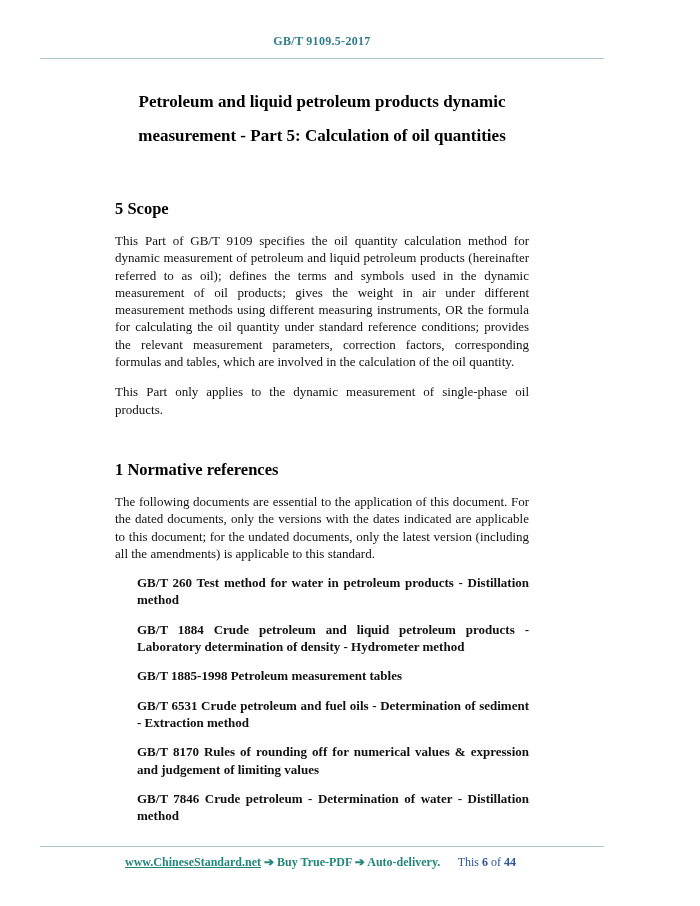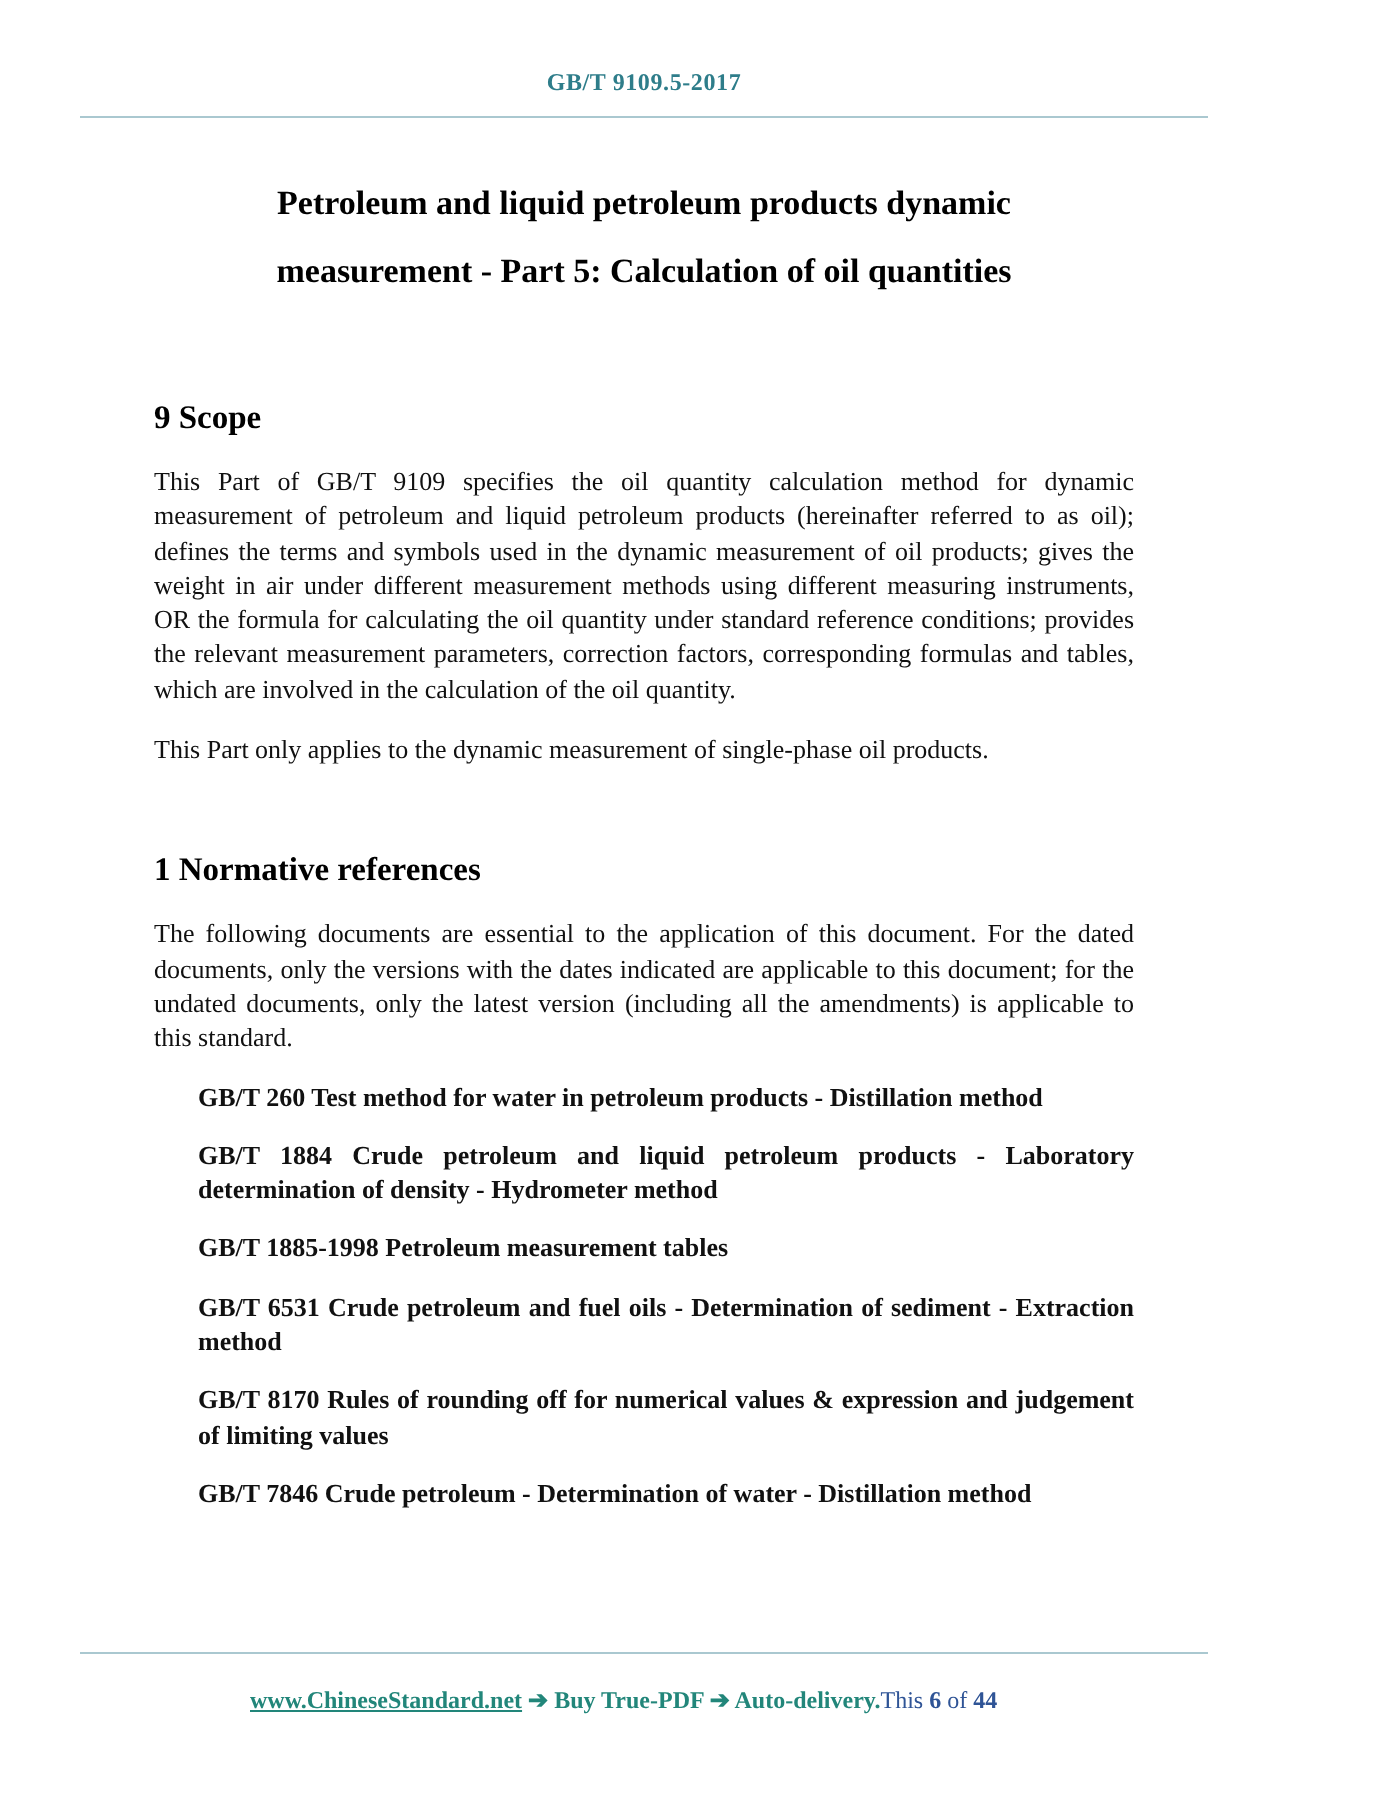--- a/index.html
+++ b/index.html
@@ -25,21 +25,21 @@
     font-size: 12px;
     letter-spacing: 0.3px;
   }
   .rule {
     border: none;
     border-top: 1px solid #aac8d0;
     margin: 9px 40px 0 40px;
   }
 
   
-  .content { margin: 0 77px; }
+  .content { margin: 0 115px; }
 
   .title {
     margin-top: 26px;
     text-align: center;
     font-size: 17px;
     font-weight: bold;
     color: #000000;
     line-height: 34px;
   }
   .title-line { display: block; }
@@ -73,22 +73,23 @@
     position: absolute;
     left: 0; right: 0;
     bottom: 32px;
   }
   .footer-rule {
     border: none;
     border-top: 1px solid #aac8d0;
     margin: 0 40px 8px 40px;
   }
   .footer-row {
-    margin: 16px 125px;
+    margin: 4px 125px;
     display: flex;
+    justify-content: space-between;
     align-items: baseline;
     font-size: 12px;
   }
   .footer-left { color: #22867a; font-weight: bold; white-space: nowrap; }
   .footer-link { text-decoration: underline; cursor: pointer; color: #22867a; }
   .footer-tagline { color: #22867a; }
   .footer-right { color: #2f5496; white-space: nowrap; }
   .footer-right .pg-num { font-weight: bold; padding: 0 3px; }
 </style>
 </head>
@@ -101,21 +102,21 @@
     <hr class="rule">
   </header>
 
   <main class="content">
 
     <h1 class="title">
       <span class="title-line">Petroleum and liquid petroleum products dynamic</span>
       <span class="title-line">measurement - Part 5: Calculation of oil quantities</span>
     </h1>
 
-    <h2 class="section-heading first">9 Scope</h2>
+    <h2 class="section-heading first">5 Scope</h2>
 
     <p class="body-para">This Part of GB/T 9109 specifies the oil quantity calculation method for dynamic measurement of petroleum and liquid petroleum products (hereinafter referred to as oil); defines the terms and symbols used in the dynamic measurement of oil products; gives the weight in air under different measurement methods using different measuring instruments, OR the formula for calculating the oil quantity under standard reference conditions; provides the relevant measurement parameters, correction factors, corresponding formulas and tables, which are involved in the calculation of the oil quantity.</p>
 
     <p class="body-para">This Part only applies to the dynamic measurement of single-phase oil products.</p>
 
 
     <h2 class="section-heading">1 Normative references</h2>
 
     <p class="body-para">The following documents are essential to the application of this document. For the dated documents, only the versions with the dates indicated are applicable to this document; for the undated documents, only the latest version (including all the amendments) is applicable to this standard.</p>
 

